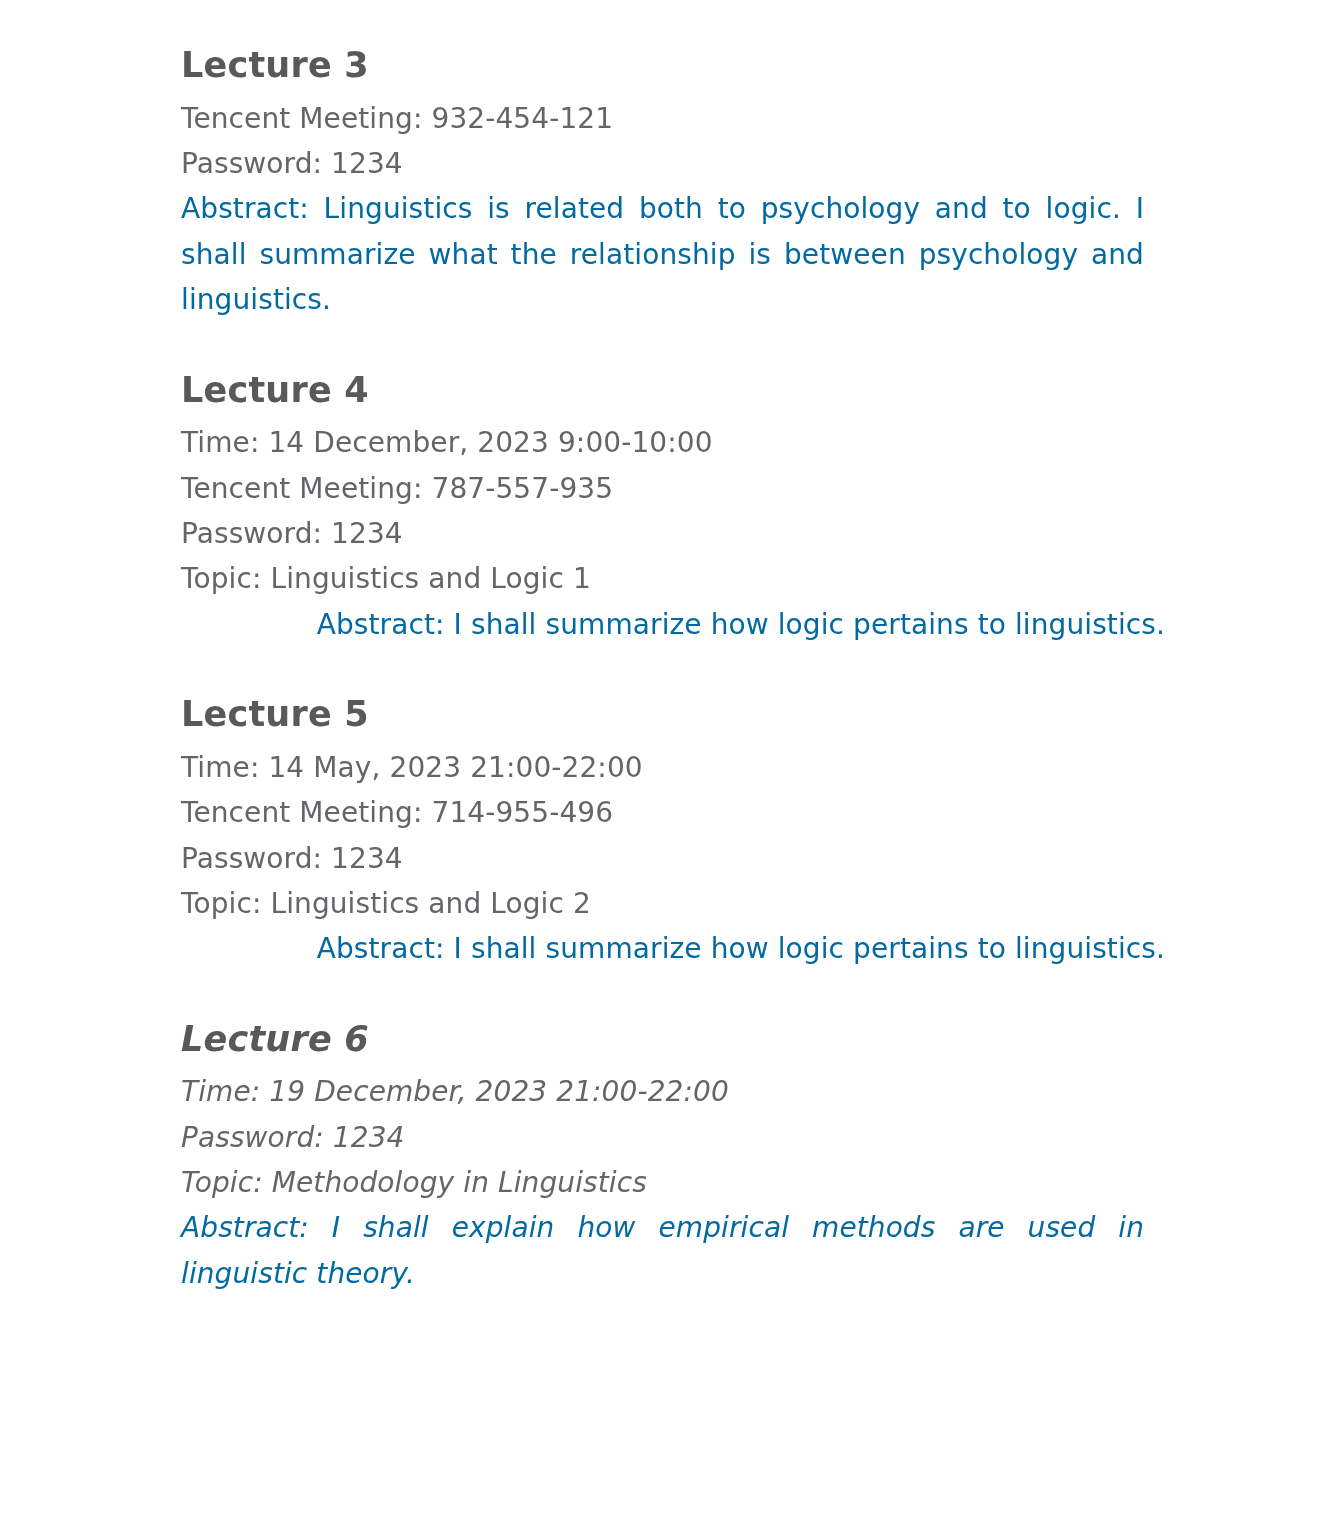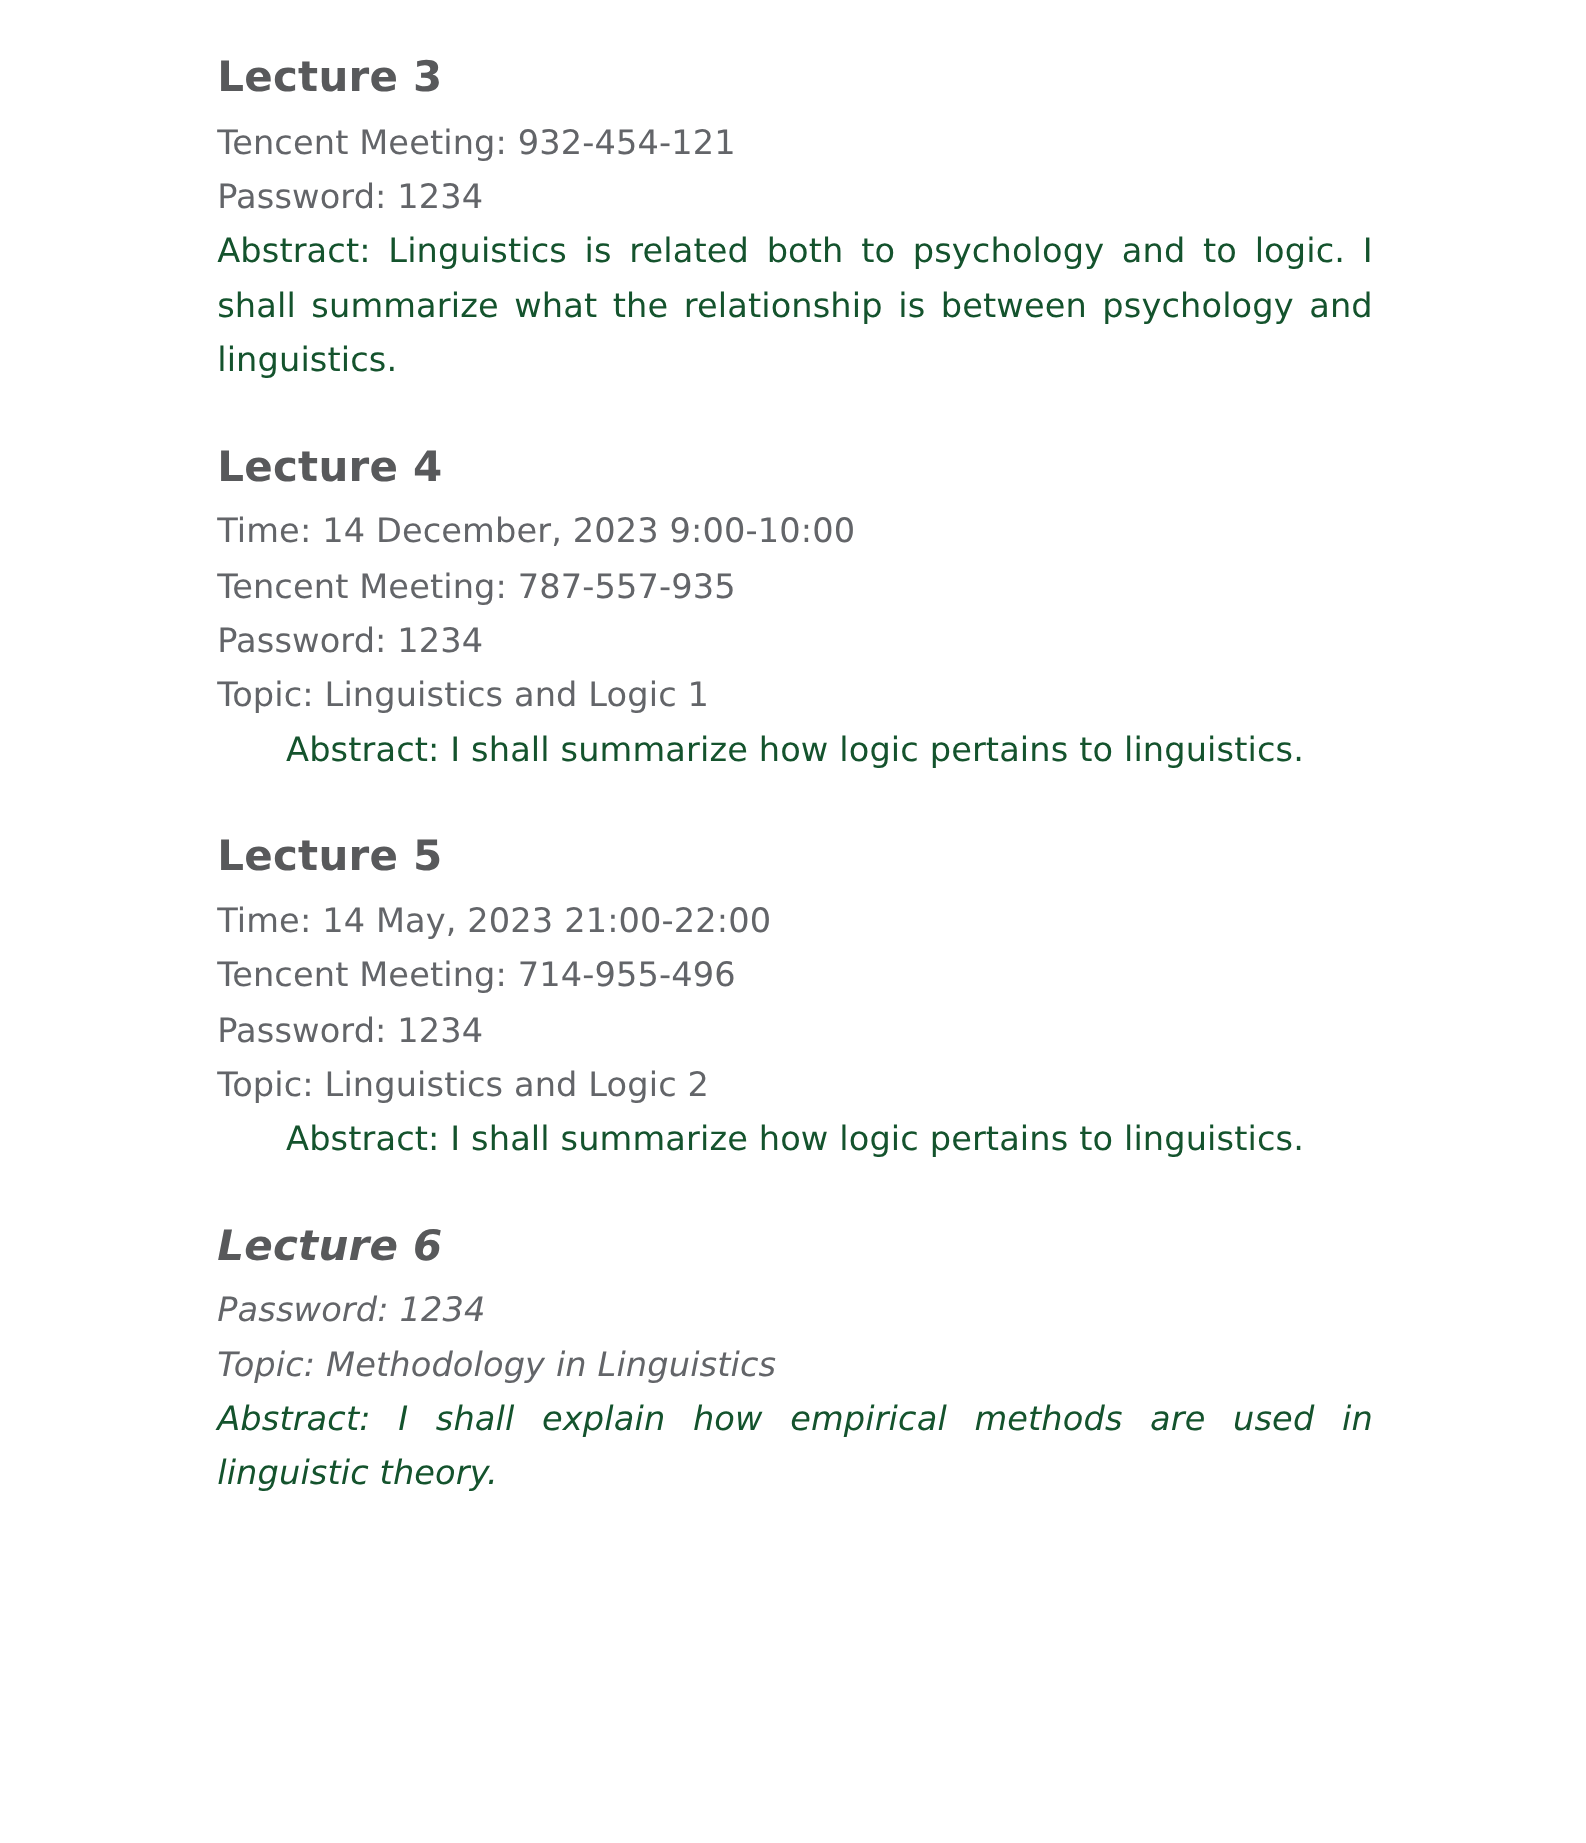--- a/index.html
+++ b/index.html
@@ -37,29 +37,30 @@
   .line {
     font-size: 28px;
     line-height: 1.62;
     color: #636569;
     margin: 0;
     letter-spacing: 0.1px;
   }
   .abstract {
     font-size: 28px;
     line-height: 1.62;
-    color: #14532d;
+    color: #0369a1;
     margin: 0;
     text-align: justify;
     text-justify: inter-word;
     letter-spacing: 0.1px;
     max-width: 963px;
   }
   .abstract.short {
-    text-align: center;
+    text-align: right;
+    margin-left: 21px;
   }
 </style>
 </head>
 <body>
 
 <div class="page">
 
   <section class="lecture">
     <h2 class="lecture-title">Lecture 3</h2>
     <p class="line">Tencent Meeting: 932-454-121</p>
@@ -80,18 +81,19 @@
     <h2 class="lecture-title">Lecture 5</h2>
     <p class="line">Time: 14 May, 2023 21:00-22:00</p>
     <p class="line">Tencent Meeting: 714-955-496</p>
     <p class="line">Password: 1234</p>
     <p class="line">Topic: Linguistics and Logic 2</p>
     <p class="abstract short">Abstract: I shall summarize how logic pertains to linguistics.</p>
   </section>
 
   <section class="lecture">
     <h2 class="lecture-title">Lecture 6</h2>
+    <p class="line">Time: 19 December, 2023 21:00-22:00</p>
     <p class="line">Password: 1234</p>
     <p class="line">Topic: Methodology in Linguistics</p>
     <p class="abstract">Abstract: I shall explain how empirical methods are used in linguistic theory.</p>
   </section>
 
 </div>
 
 </body></html>

